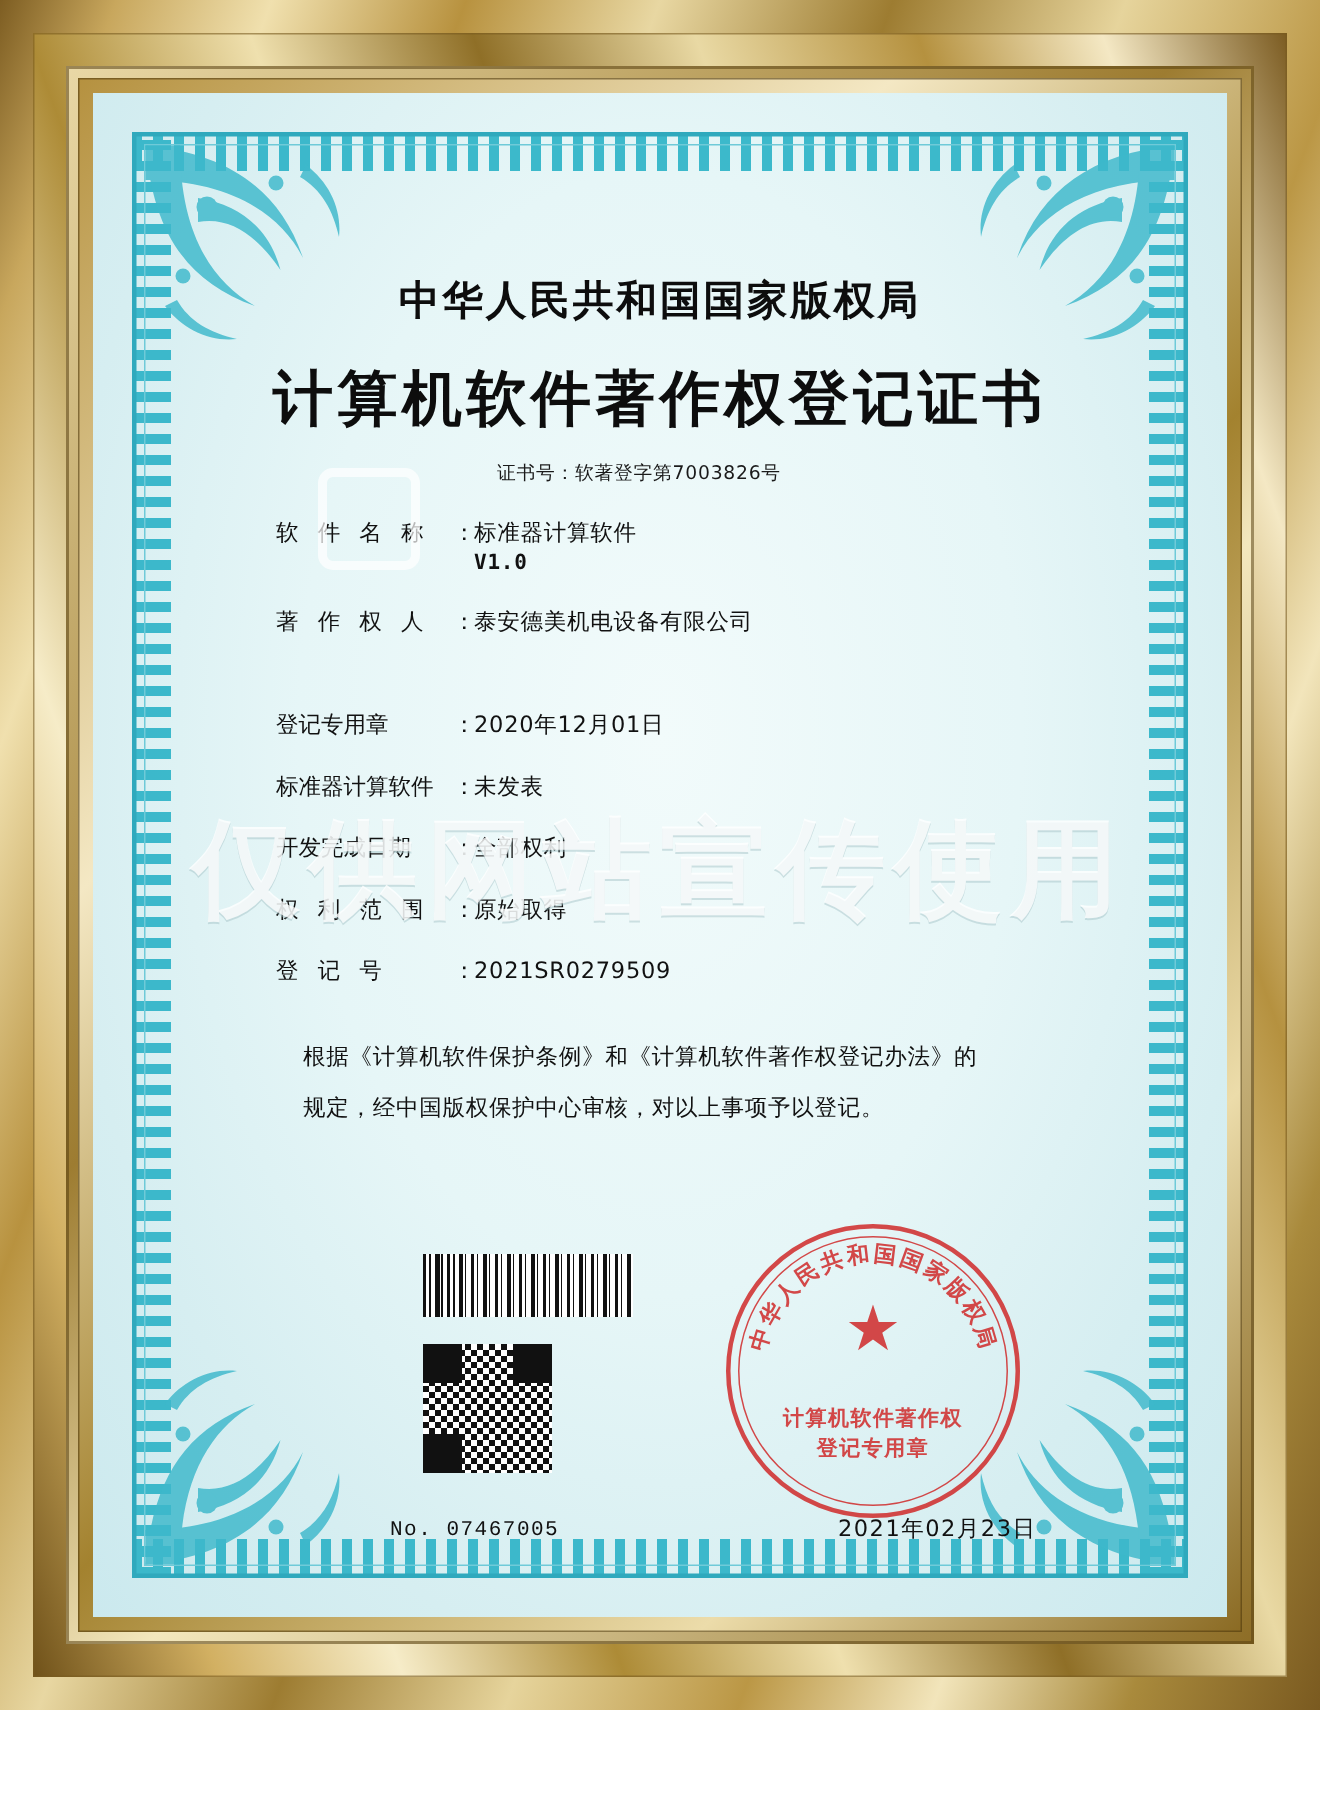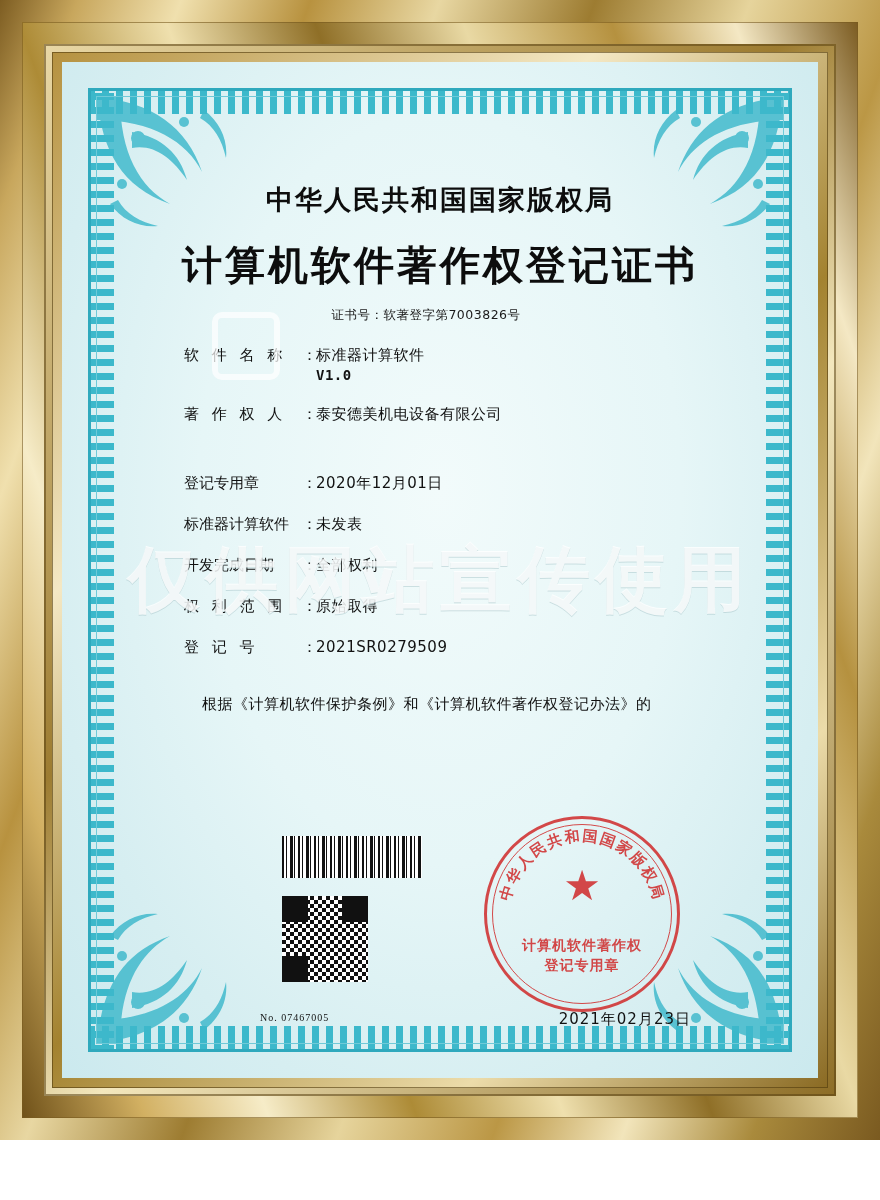--- a/index.html
+++ b/index.html
@@ -152,22 +152,22 @@
       linear-gradient(#fff,#fff) 65px 5px/16px 16px no-repeat,
       linear-gradient(#111,#111) 69px 9px/8px 8px no-repeat,
       linear-gradient(#111,#111) 0 60px/26px 26px no-repeat,
       linear-gradient(#fff,#fff) 5px 65px/16px 16px no-repeat,
       linear-gradient(#111,#111) 9px 69px/8px 8px no-repeat,
       repeating-conic-gradient(#111 0 25%,#fff 0 50%) 0 0/8px 8px;
     background-color:#fff;
   }
   .serial{
     position:absolute;left:128px;top:876px;
-    font-family:Liberation Serif, serif;
-    font-size:10px;letter-spacing:1px;color:#111;
+    font-family:Liberation Mono, monospace;
+    font-size:14px;letter-spacing:1px;color:#111;
   }
   .issue-date{
     position:absolute;right:57px;top:874px;
     font-size:15px;letter-spacing:1px;color:#111;
   }
 
   
   .seal{
     position:absolute;right:68px;top:680px;
     width:190px;height:190px;border-radius:50%;
@@ -333,20 +333,21 @@
         <div class="field-row">
           <div class="f-label">登 记 号</div>
           <div class="f-colon">：</div>
           <div class="f-value">2021SR0279509</div>
         </div>
 
       </div>
 
       <div class="statement">
         <div>根据《计算机软件保护条例》和《计算机软件著作权登记办法》的</div>
+        <div class="l2">规定，经中国版权保护中心审核，对以上事项予以登记。</div>
       </div>
 
       <div class="barcode"></div>
       <div class="qr"></div>
 
       <div class="serial">No. 07467005</div>
       <div class="issue-date">2021年02月23日</div>
 
       <div class="seal">
         <div class="ring"></div>

